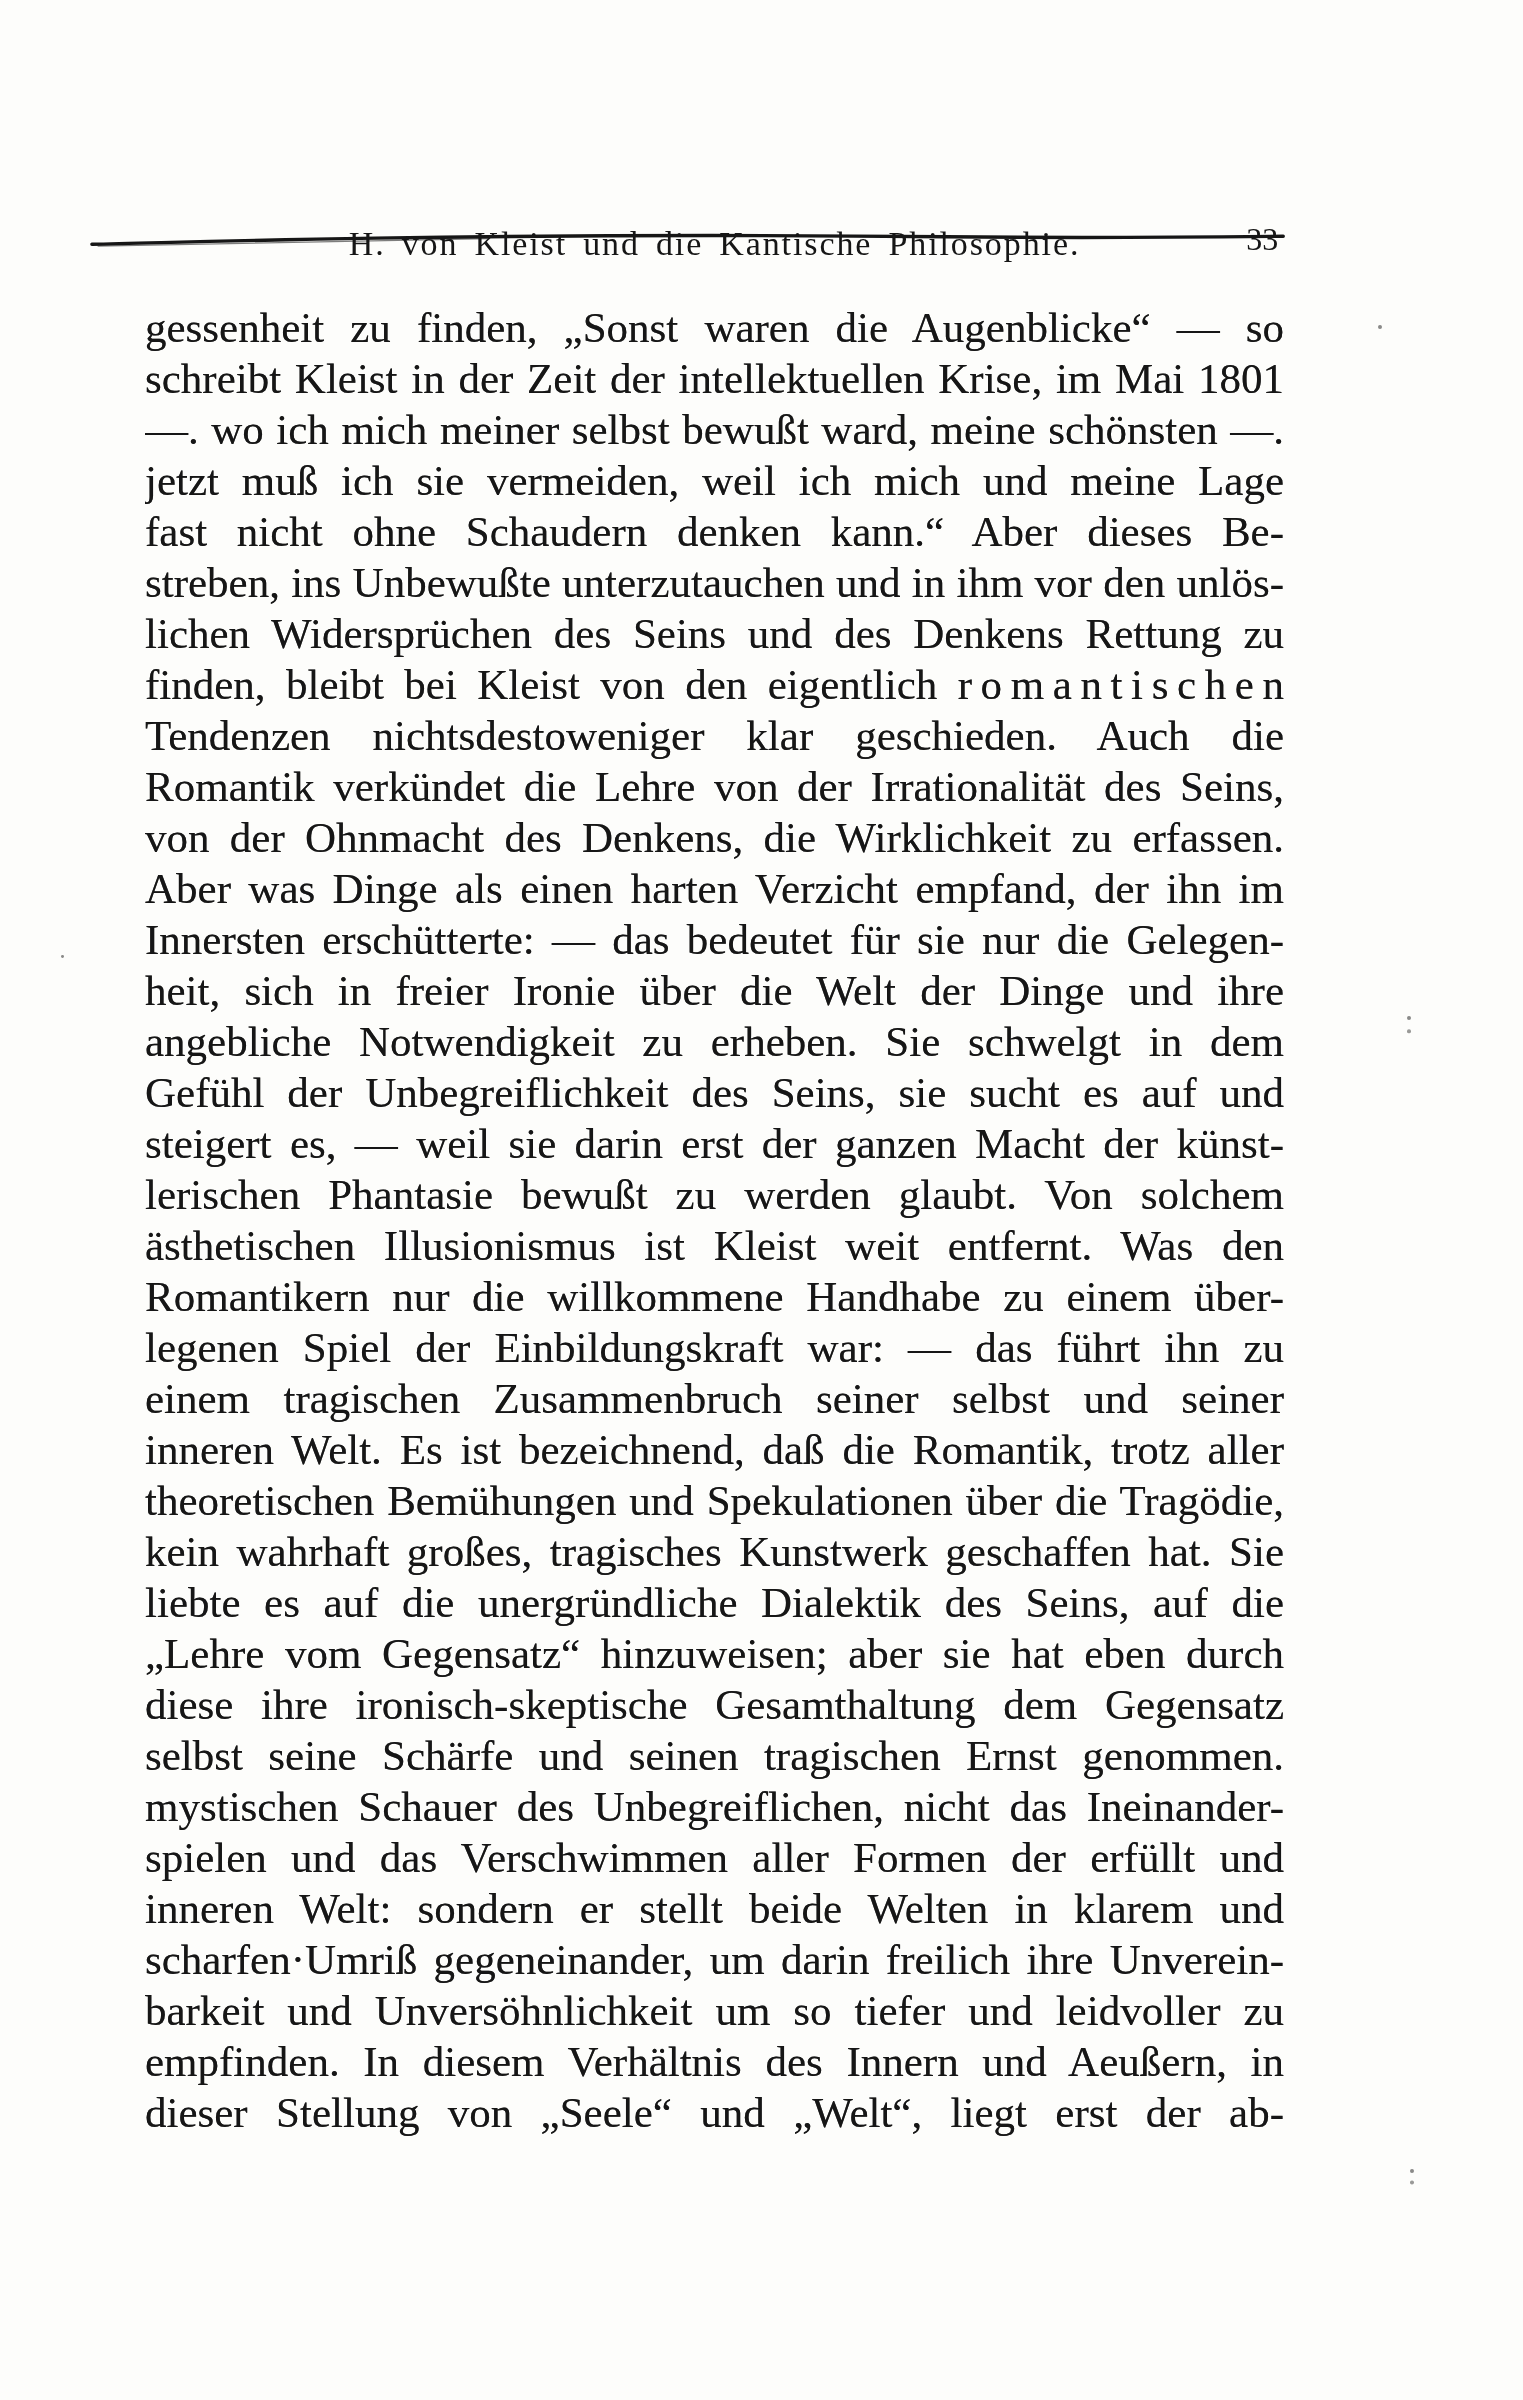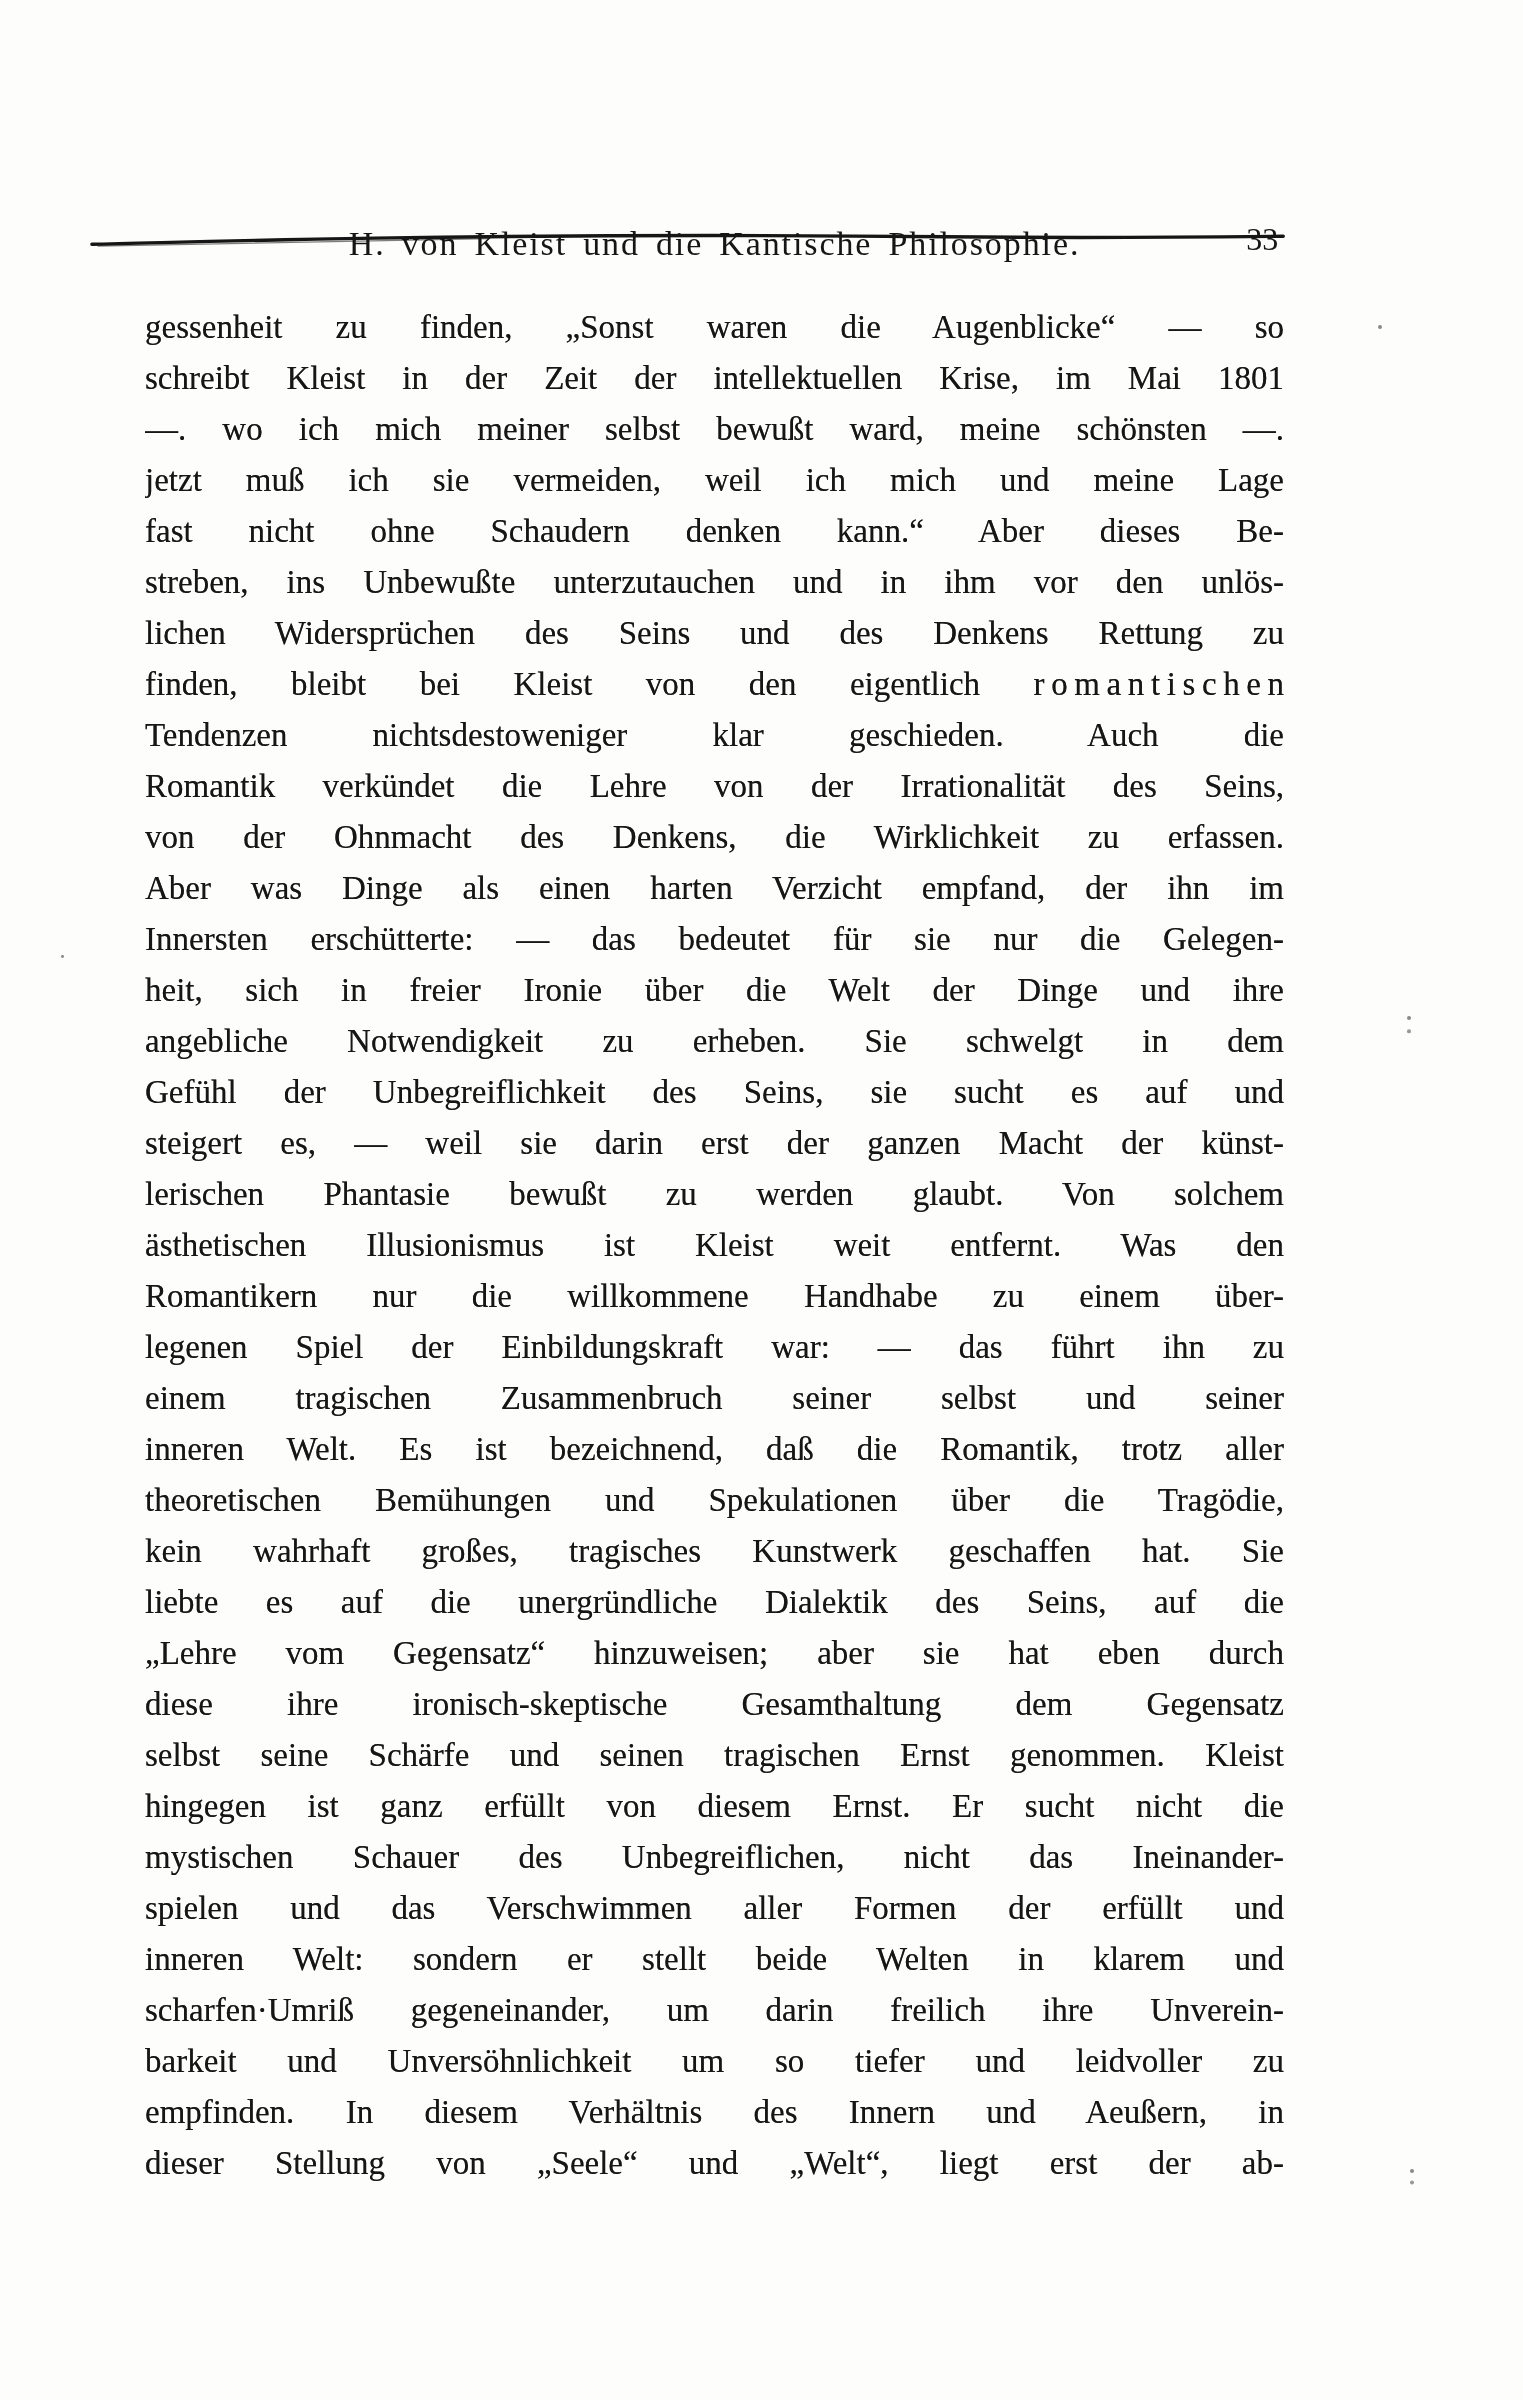--- a/index.html
+++ b/index.html
@@ -38,21 +38,21 @@
     left:90px;top:232px;
     width:1198px;height:17px;
   }
   .textblock{
     position:absolute;
     left:145px;top:302px;width:1139px;
   }
   .line{
     height:51px;
     line-height:51px;
-    font-size:33px;
+    font-size:43px;
     text-align:justify;
     text-align-last:justify;
     -moz-text-align-last:justify;
     white-space:normal;
     overflow:hidden;
     color:var(--ink);
     text-shadow:0 0 0.5px rgba(10,10,10,0.65);
   }
   .speck{
     position:absolute;
@@ -102,21 +102,20 @@
     <div class="line">Romantikern nur die willkommene Handhabe zu einem über-</div>
     <div class="line">legenen Spiel der Einbildungskraft war: — das führt ihn zu</div>
     <div class="line">einem tragischen Zusammenbruch seiner selbst und seiner</div>
     <div class="line">inneren Welt. Es ist bezeichnend, daß die Romantik, trotz aller</div>
     <div class="line">theoretischen Bemühungen und Spekulationen über die Tragödie,</div>
     <div class="line">kein wahrhaft großes, tragisches Kunstwerk geschaffen hat. Sie</div>
     <div class="line">liebte es auf die unergründliche Dialektik des Seins, auf die</div>
     <div class="line">„Lehre vom Gegensatz“ hinzuweisen; aber sie hat eben durch</div>
     <div class="line">diese ihre ironisch-skeptische Gesamthaltung dem Gegensatz</div>
     <div class="line">selbst seine Schärfe und seinen tragischen Ernst genommen. Kleist</div>
-    <div class="line">hingegen ist ganz erfüllt von diesem Ernst. Er sucht nicht die</div>
     <div class="line">mystischen Schauer des Unbegreiflichen, nicht das Ineinander-</div>
     <div class="line">spielen und das Verschwimmen aller Formen der erfüllt und</div>
     <div class="line">inneren Welt: sondern er stellt beide Welten in klarem und</div>
     <div class="line">scharfen·Umriß gegeneinander, um darin freilich ihre Unverein-</div>
     <div class="line">barkeit und Unversöhnlichkeit um so tiefer und leidvoller zu</div>
     <div class="line">empfinden. In diesem Verhältnis des Innern und Aeußern, in</div>
     <div class="line">dieser Stellung von „Seele“ und „Welt“, liegt erst der ab-</div>
   </main>
 
   <span class="speck s1"></span>

